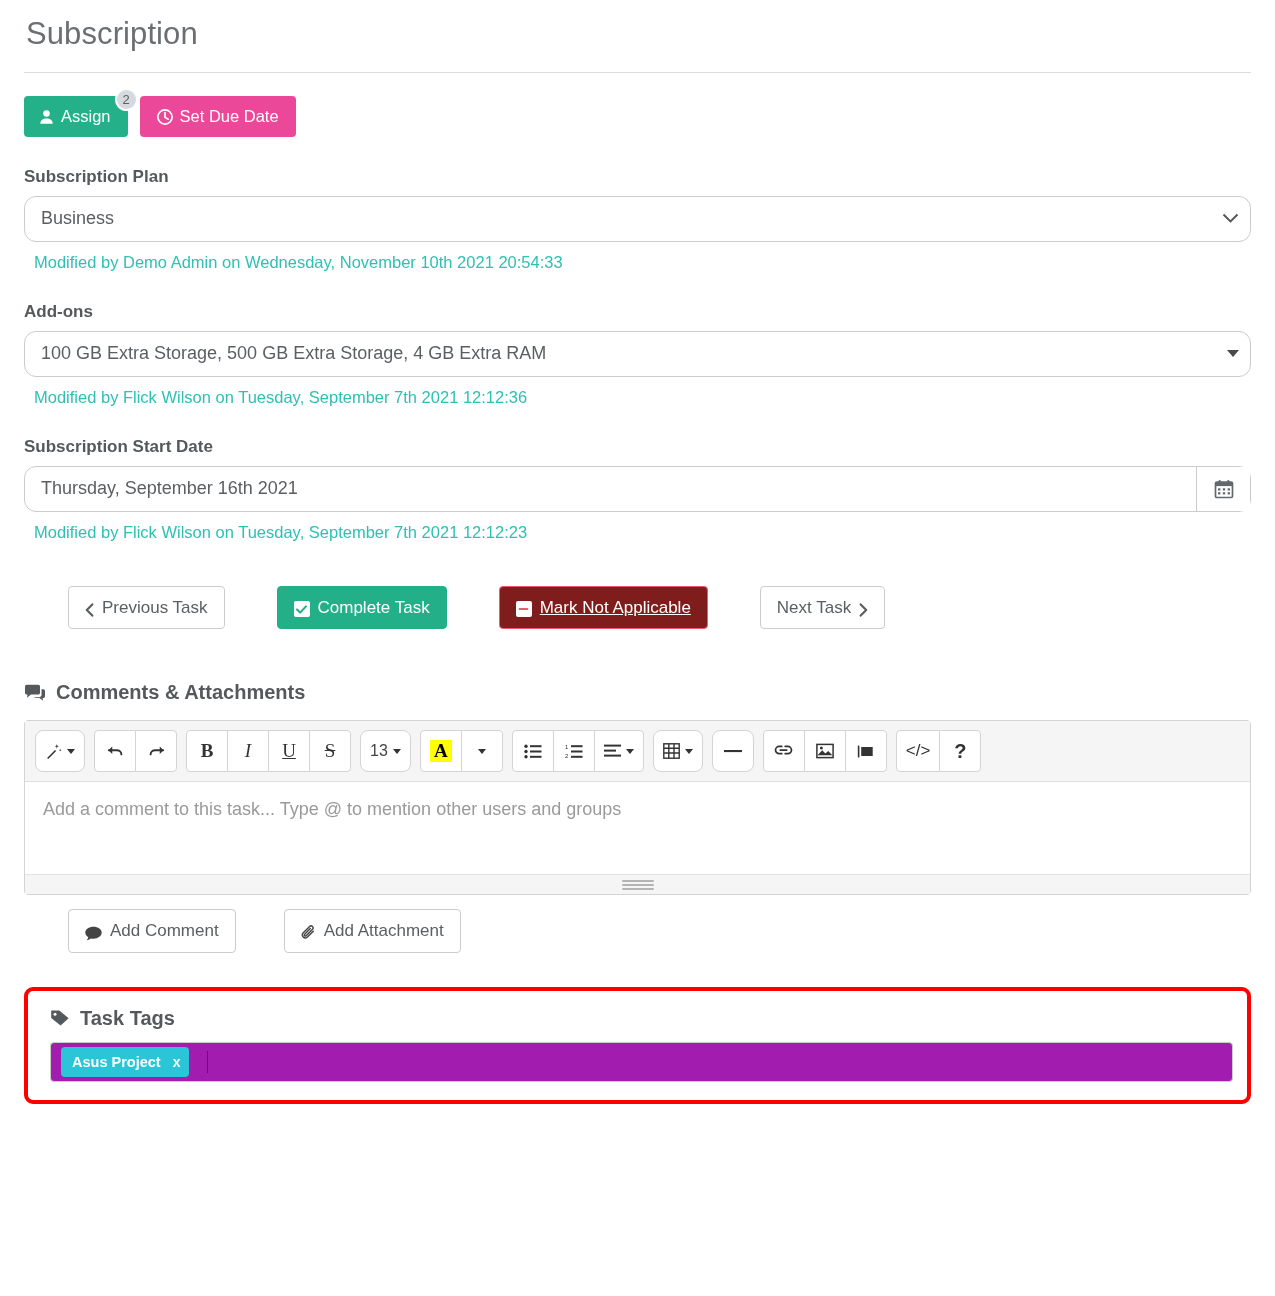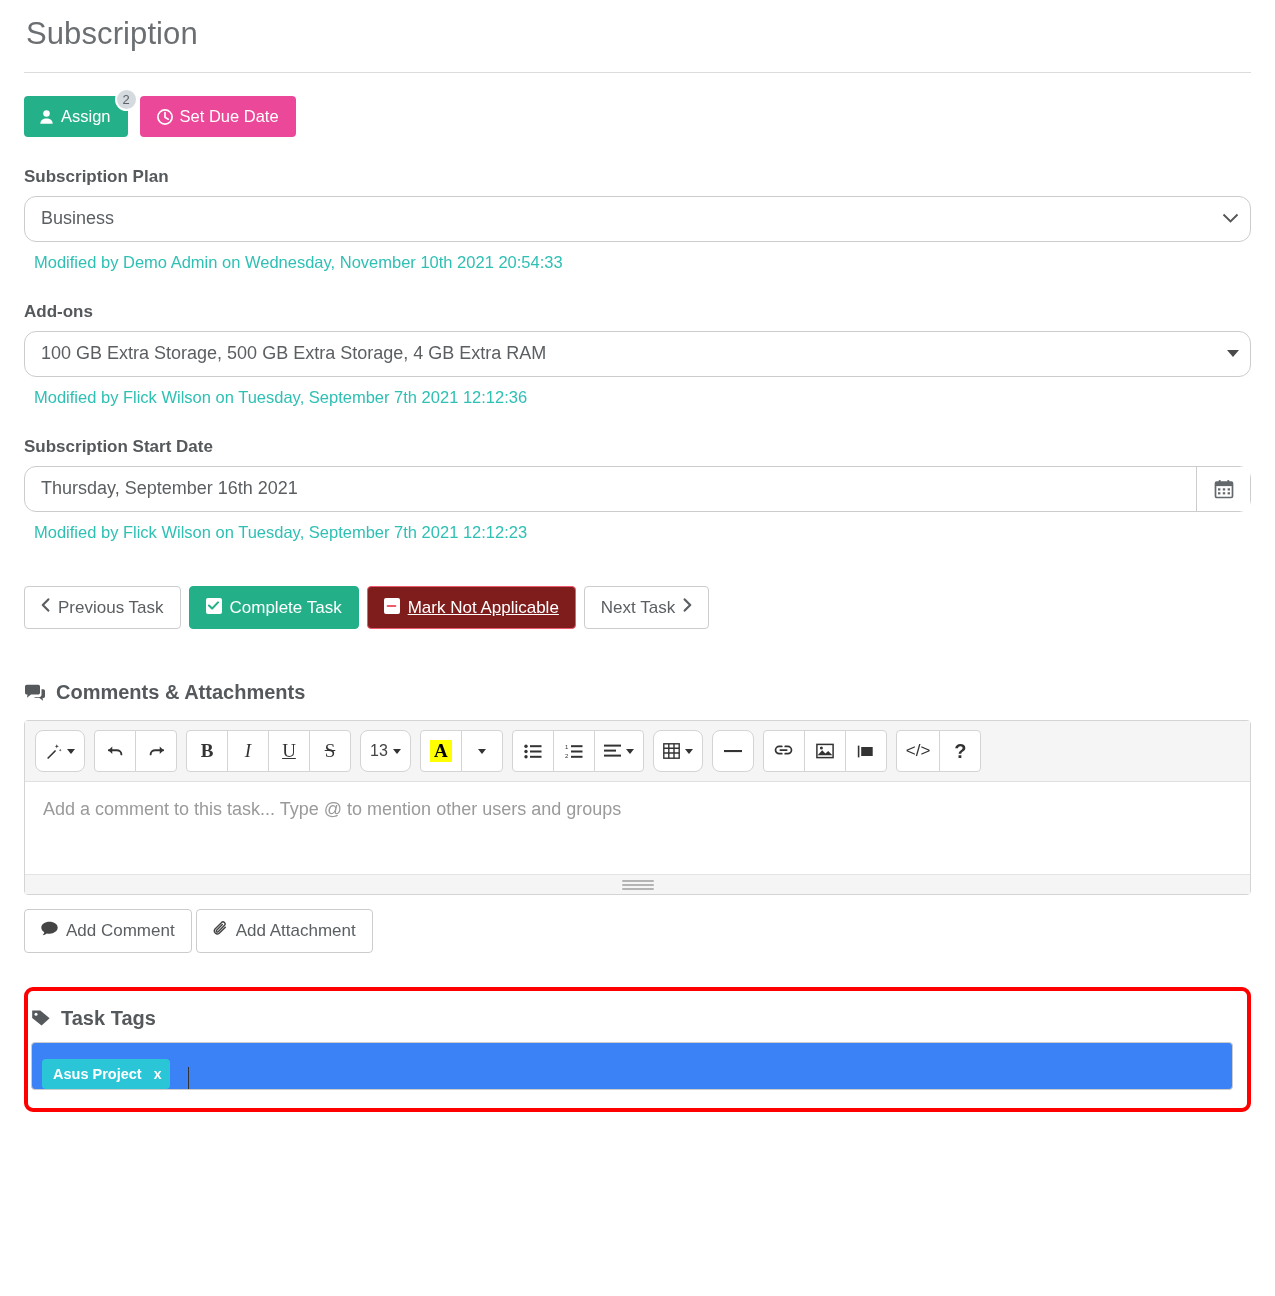--- a/index.html
+++ b/index.html
@@ -75,23 +75,23 @@
     display: flex; align-items: center; justify-content: center;
     background: #fff; color: #63686c; cursor: pointer;
   }
   .modified {
     color: #2fc0b4; font-size: 16.5px; margin-top: 11px; padding-left: 10px;
   }
 
   
   .task-row { margin-top: 44px; display: flex; gap: 8px; }
   .tbtn {
-    display: inline-flex; align-items: flex-start; gap: 8px;
+    display: inline-flex; align-items: flex-end; gap: 8px;
     border-radius: 4px; font-size: 17px; padding: 11px 16px;
-    cursor: pointer; line-height: 1.15; white-space: nowrap;
+    cursor: pointer; line-height: 1.15; white-space: nowrap; margin-left: 44px;
   }
   .tbtn-default { background: #fff; border: 1px solid #ccc; color: #5b5f62; }
   .tbtn-green { background: #23b089; border: 1px solid #23b089; color: #fff; }
   .tbtn-red { background: #7f1d1d; border: 1px solid #ec5a6d; color: #fff; text-decoration: underline; }
   .sqico {
     width: 16px; height: 16px; border-radius: 2px; background: #fff;
     display: inline-flex; align-items: center; justify-content: center;
   }
   .sqico.green-fg { color: #23b089; }
   .sqico.red-fg { color: #ec5a6d; }
@@ -135,29 +135,29 @@
     height: 20px; background: #f5f5f5; border-top: 1px solid #e3e3e3;
     display: flex; align-items: center; justify-content: center;
   }
   .grip { width: 32px; }
   .grip div { height: 2px; background: #b4b4b4; margin: 2px 0; border-radius: 1px; }
   .comment-actions { margin-top: 14px; display: flex; gap: 4px; }
 
   
   .tags-panel {
     margin-top: 34px; border: 4px solid #ff0000; border-radius: 9px;
-    padding: 16px 14px 18px 3px;
+    padding: 16px 14px 18px 22px;
   }
   .tags-head {
     font-size: 20px; font-weight: bold; color: #55595c;
     display: flex; align-items: center; gap: 10px; margin-bottom: 12px;
   }
   .tags-input {
-    border: 1px solid #ccc; border-radius: 4px; height: 48px;
-    display: flex; align-items: flex-end; padding: 0 10px; gap: 4px; background: #3b82f6;
+    border: 1px solid #ccc; border-radius: 4px; height: 40px;
+    display: flex; align-items: center; padding: 0 10px; gap: 4px; background: #a21caf;
   }
   .chip {
     background: #2ac6d8; color: #fff; border-radius: 4px;
     font-size: 14.5px; font-weight: bold; padding: 7px 9px 7px 11px;
     display: inline-flex; align-items: center; gap: 12px; cursor: pointer;
   }
   .chip .x { font-size: 14px; font-weight: bold; }
   .caret-blink {
     width: 1px; height: 22px; background: #333; margin-left: 14px;
   }

